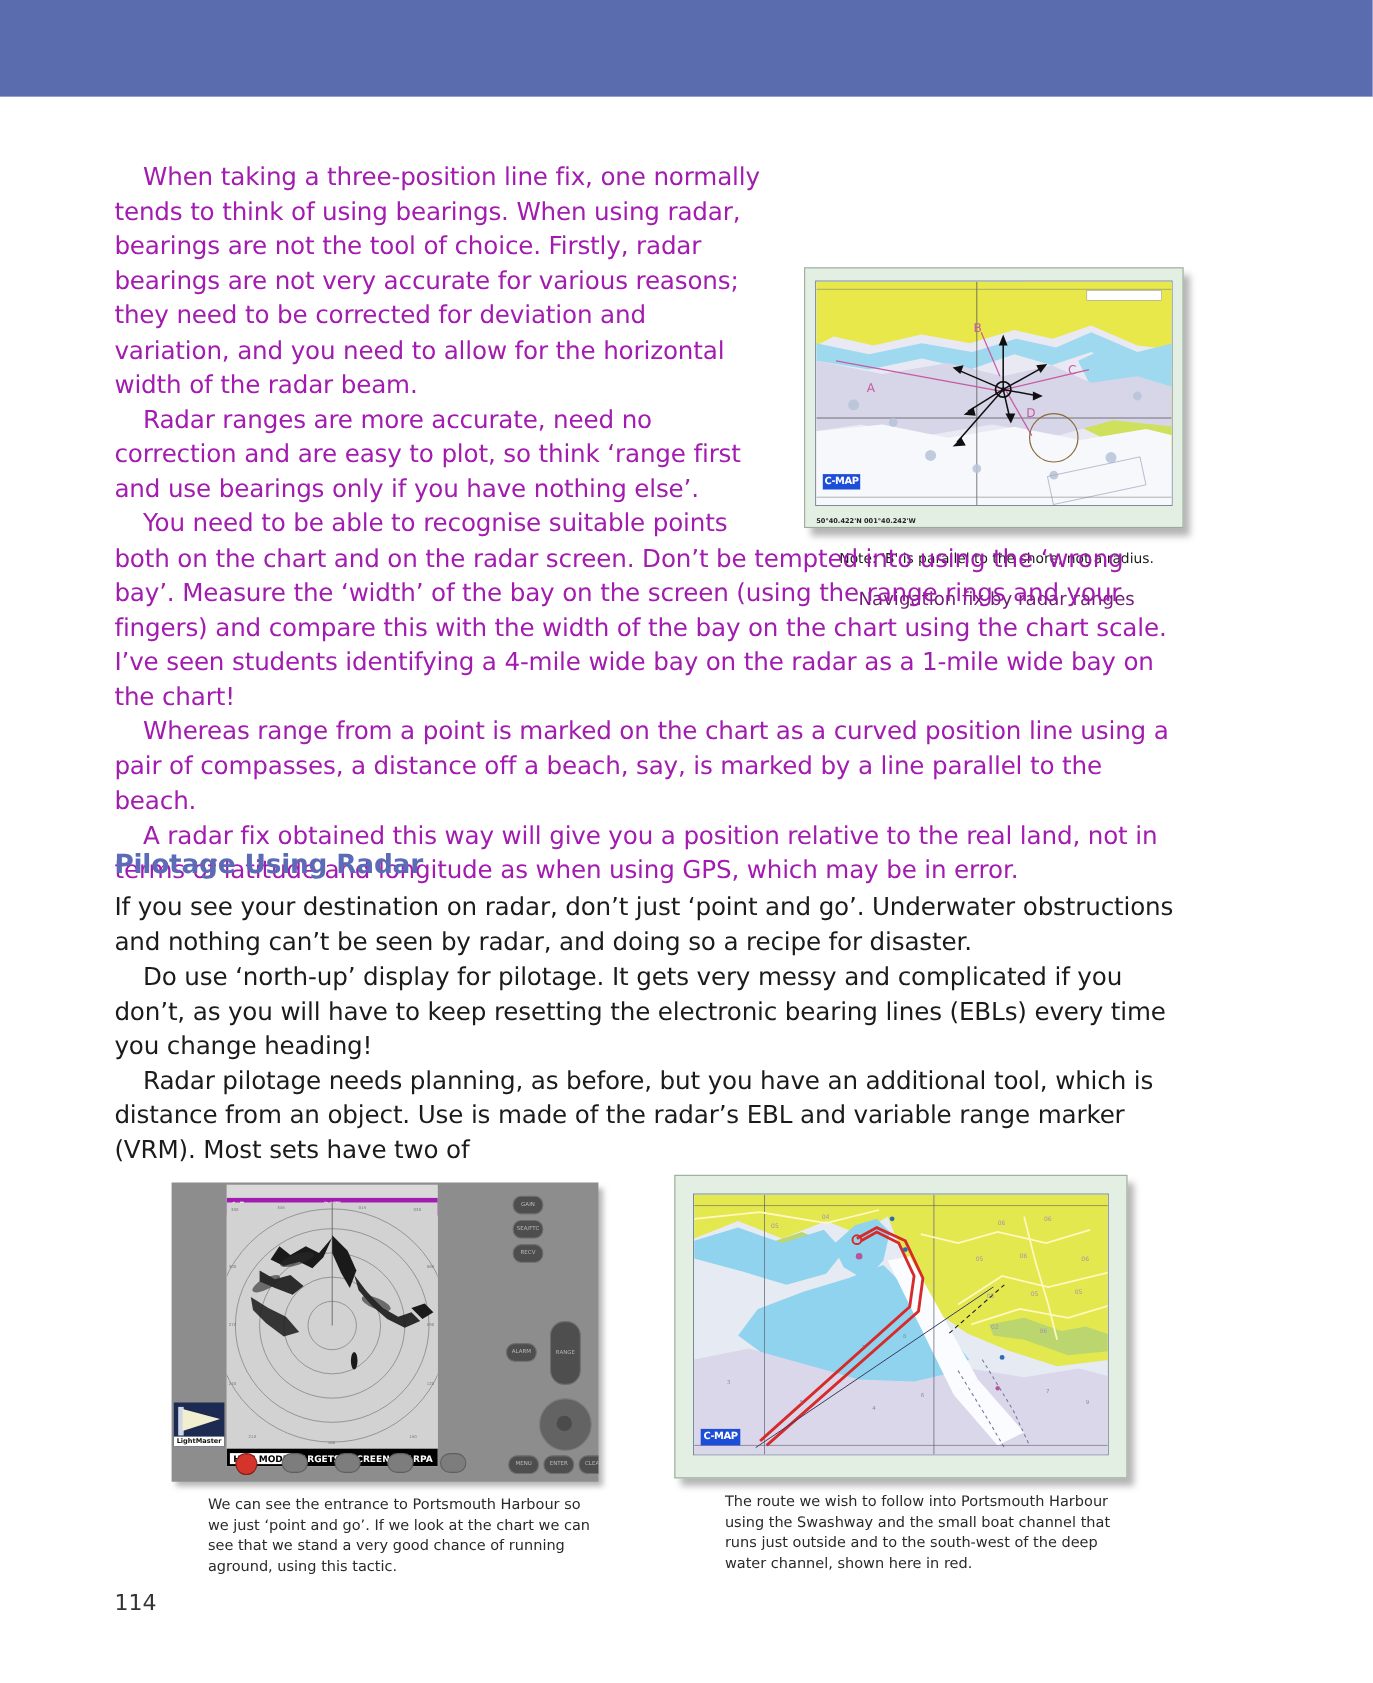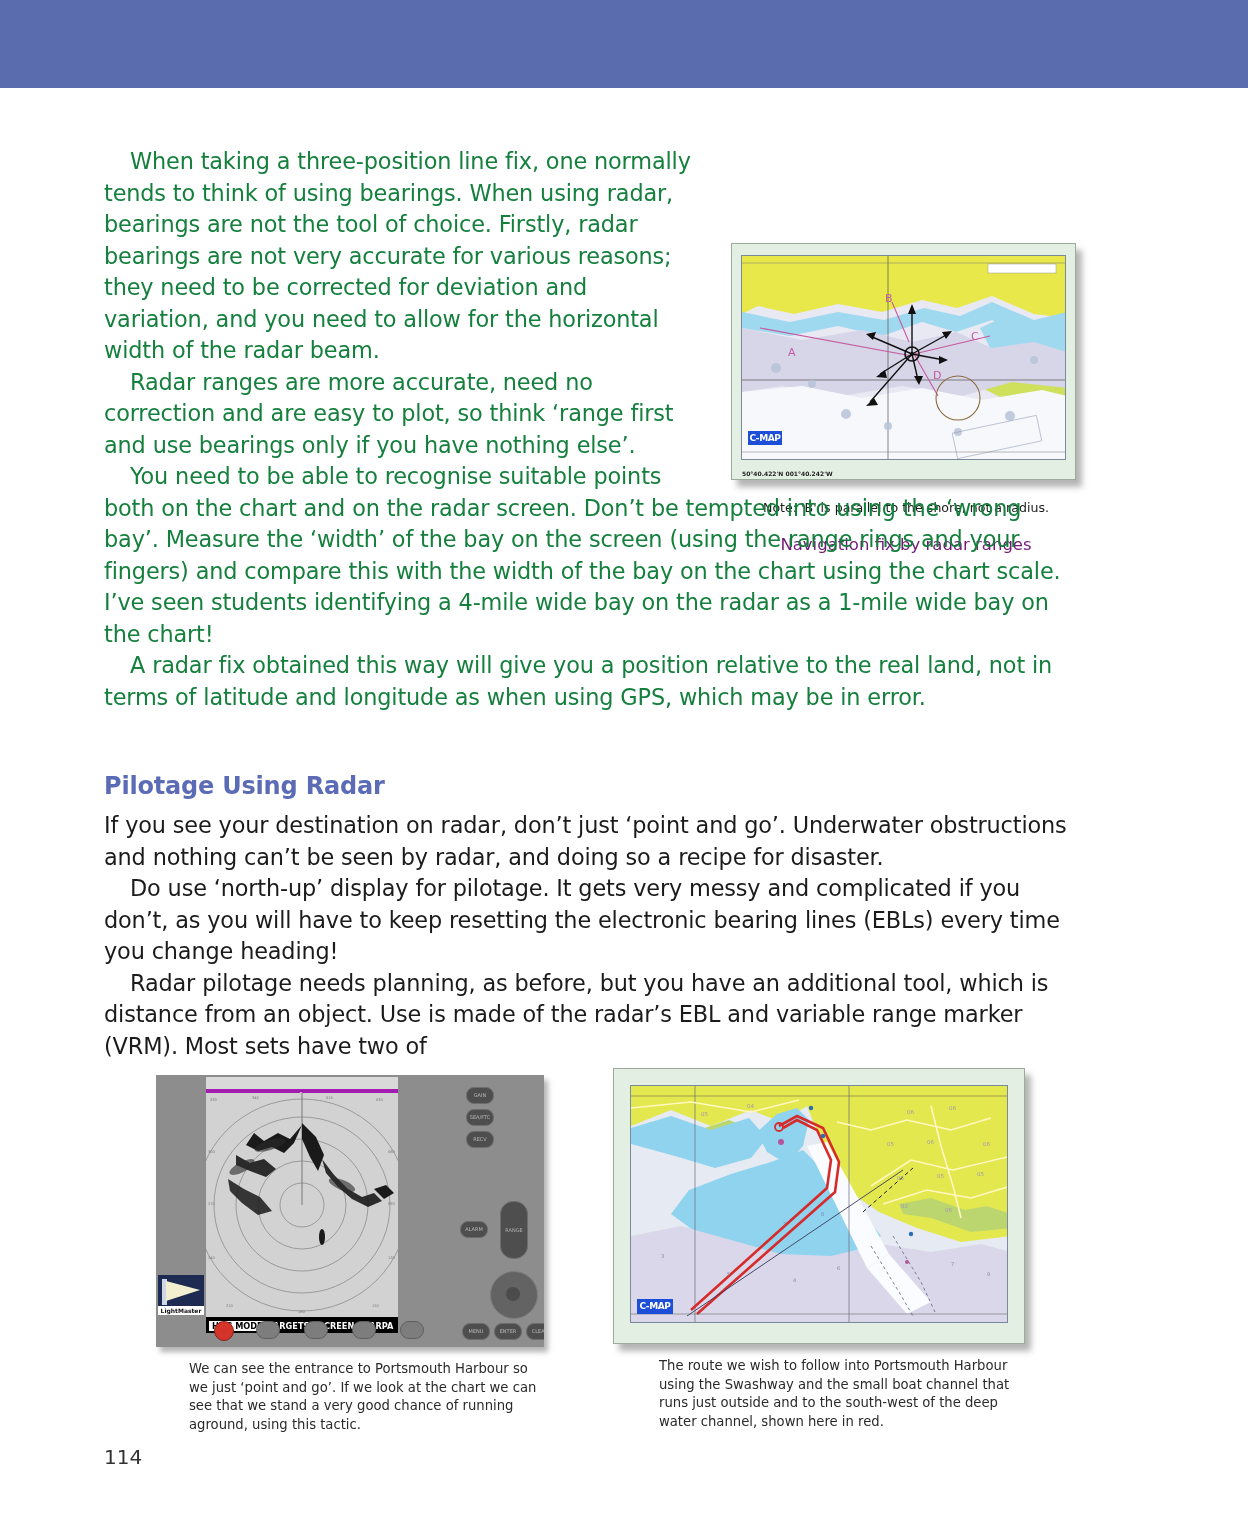--- a/index.html
+++ b/index.html
@@ -35,21 +35,21 @@
 
   
   .flow {
     position: absolute;
     left: 104px;
     top: 58px;
     width: 976px;
     font-family: "DejaVu Sans", sans-serif;
     font-size: 22.4px;
     line-height: 31.5px;
-    color: #15803d;
+    color: #a21caf;
     letter-spacing: -0.15px;
   }
   .flow p {
     margin: 0;
     text-indent: 26px;
   }
 
   
   .fig-float {
     float: right;
@@ -423,20 +423,21 @@
     </div>
     <div class="fig-caption-note">Note: 'B' is parallel to the shore, not a radius.</div>
     <div class="fig-caption-title">Navigation fix by radar ranges</div>
   </div>
 
   <div class="flow">
     <div class="fig-float"></div>
     <p>When taking a three-position line fix, one normally tends to think of using bearings. When using radar, bearings are not the tool of choice. Firstly, radar bearings are not very accurate for various reasons; they need to be corrected for deviation and variation, and you need to allow for the horizontal width of the radar beam.</p>
     <p>Radar ranges are more accurate, need no correction and are easy to plot, so think ‘range first and use bearings only if you have nothing else’.</p>
     <p>You need to be able to recognise suitable points both on the chart and on the radar screen. Don’t be tempted into using the ‘wrong bay’. Measure the ‘width’ of the bay on the screen (using the range rings and your fingers) and compare this with the width of the bay on the chart using the chart scale. I’ve seen students identifying a 4-mile wide bay on the radar as a 1-mile wide bay on the chart!</p>
+    <p>Whereas range from a point is marked on the chart as a curved position line using a pair of compasses, a distance off a beach, say, is marked by a line parallel to the beach.</p>
     <p>A radar fix obtained this way will give you a position relative to the real land, not in terms of latitude and longitude as when using GPS, which may be in error.</p>
   </div>
 
   <div class="sec-head">Pilotage Using Radar</div>
 
   <div class="flow2">
     <p class="no-indent">If you see your destination on radar, don’t just ‘point and go’. Underwater obstructions and nothing can’t be seen by radar, and doing so a recipe for disaster.</p>
     <p>Do use ‘north-up’ display for pilotage. It gets very messy and complicated if you don’t, as you will have to keep resetting the electronic bearing lines (EBLs) every time you change heading!</p>
     <p>Radar pilotage needs planning, as before, but you have an additional tool, which is distance from an object. Use is made of the radar’s EBL and variable range marker (VRM). Most sets have two of</p>
   </div>

